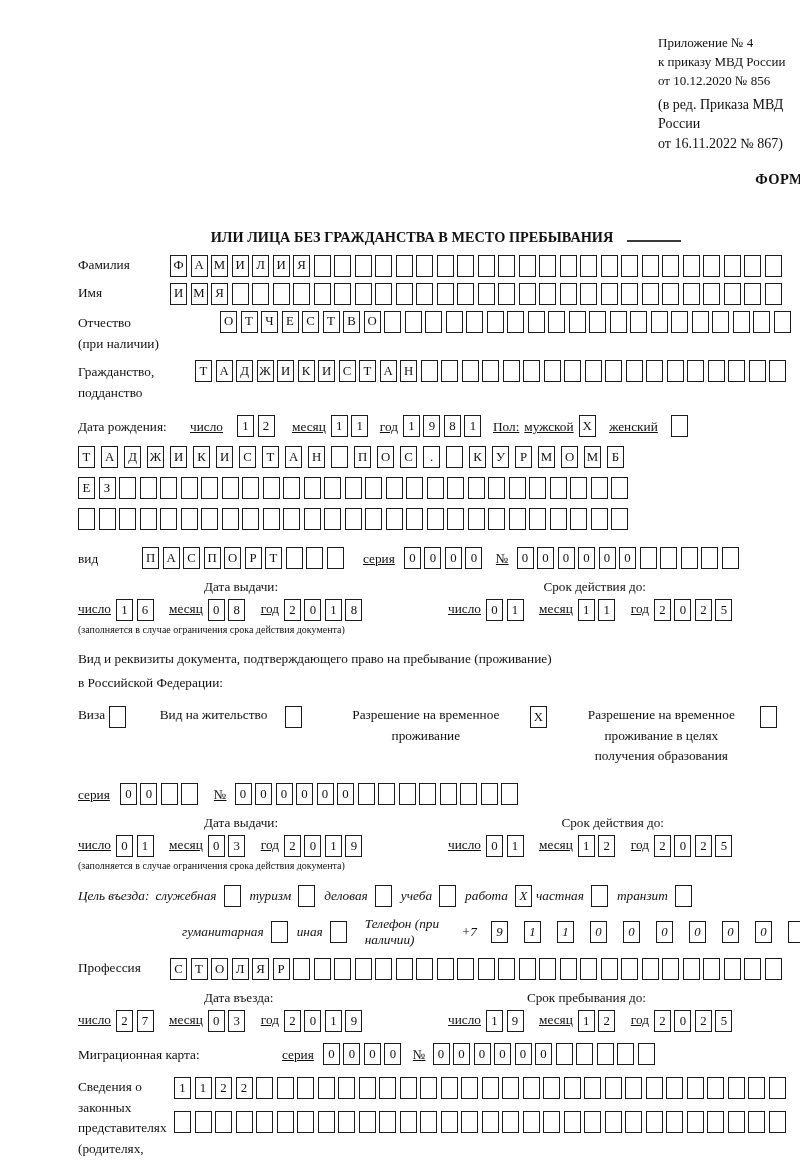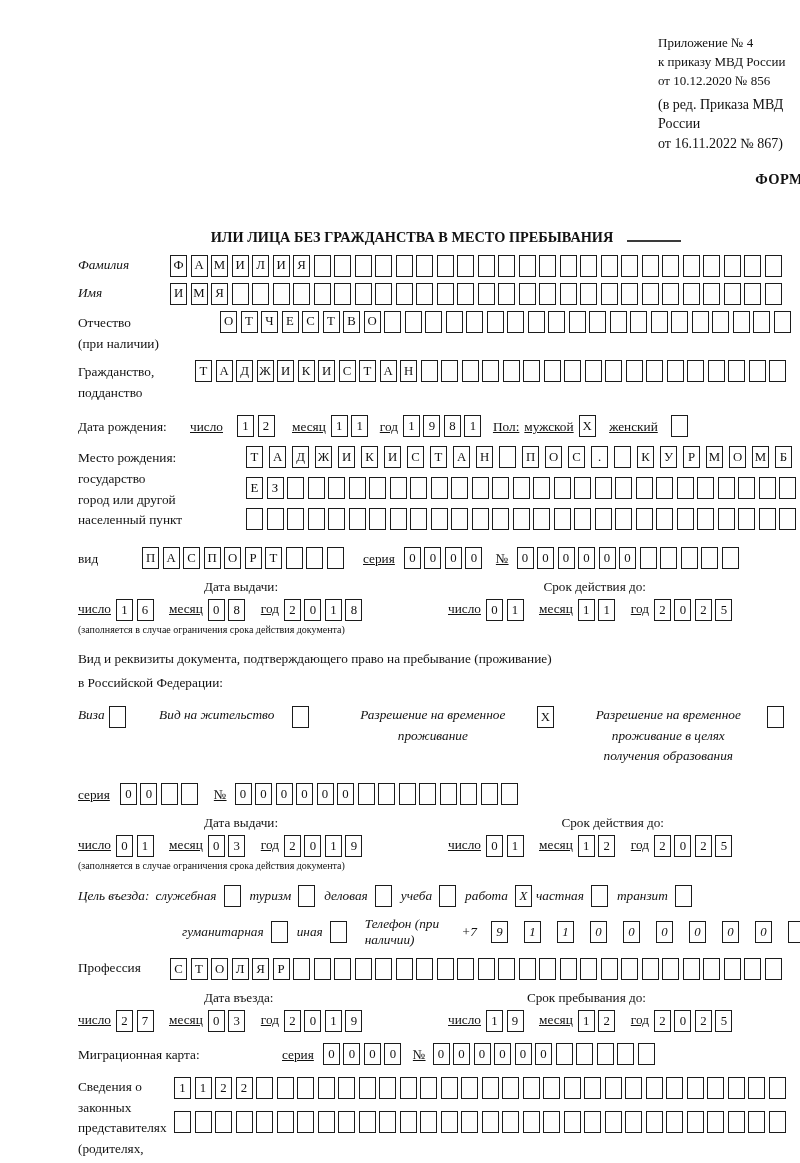--- a/index.html
+++ b/index.html
@@ -16,21 +16,21 @@
   .sec{font-weight:bold;font-size:13.2px;margin-top:24px;margin-bottom:12px;}
 
   .frow{display:flex;align-items:flex-start;margin-top:6px;font-size:13.3px;}
   .lbl{flex:0 0 auto;padding-top:2px;}
   .ml{white-space:pre-line;line-height:1.55;}
   .boxes{display:inline-flex;flex-wrap:nowrap;}
   .bx{flex:0 0 auto;width:15px;height:20px;border:1.5px solid #1c1c1c;margin-right:3.5px;
       display:inline-flex;align-items:center;justify-content:center;font-size:12.8px;background:#fff;}
   .spread .bx{margin-right:6px;}
 
-  .w-sur{width:92px;font-style:italic;} .w-pat{width:142px;} .w-cit{width:117px;} .w-bp{width:168px;}
+  .w-sur{width:92px;} .w-pat{width:142px;} .w-cit{width:117px;} .w-bp{width:168px;}
   .w-vid{width:64px;} .w-prof{width:92px;} .w-mig{width:162px;} .w-rep{width:96px;}
 
   .stack{display:flex;flex-direction:column;}
   .stack .boxes{margin-bottom:9px;}
 
   .center-b{text-align:center;font-weight:bold;font-size:13.2px;margin-top:10px;}
 
   .dlbl{margin-right:5px;padding-top:2px;text-decoration:underline;}
   .dg{display:inline-flex;align-items:flex-start;}
   .dg .boxes{margin-right:12px;}
@@ -38,21 +38,21 @@
   .dhdr{display:flex;font-size:13.2px;margin-top:10px;}
   .dhdr .h-left{margin-left:126px;}
   .dhdr .h-right{margin-left:auto;margin-right:168px;}
   .dhdr2 .h-right{margin-right:150px;}
   .note{font-size:10px;margin-top:3px;padding-right:2px;}
 
   .intro{font-size:13.3px;margin-top:12px;line-height:1.8;}
 
   .opts{display:flex;align-items:flex-start;margin-top:10px;font-size:13.3px;}
   .opt{display:flex;align-items:flex-start;}
-  .opt .olbl{text-align:center;line-height:1.55;white-space:pre-line;font-style:italic;}
+  .opt .olbl{text-align:center;line-height:1.55;white-space:pre-line;}
   .opt .bx{margin-left:10px;margin-top:1px;}
   .opt2{margin-left:30px;} .opt3{margin-left:26px;} .opt4{margin-left:22px;}
   .opt3 .olbl{width:188px;} .opt4 .olbl{width:178px;}
 
   .purline{display:flex;align-items:center;font-size:13.3px;margin-top:14px;font-style:italic;}
   .purline .bx{margin-left:7px;margin-right:9px;}
   .purline2{margin-left:104px;margin-top:9px;}
   .phz{display:inline-flex;align-items:center;}
   .phz .pfx{margin:0 7px 0 14px;}
 </style>
@@ -238,24 +238,20 @@
         <span class="bx">1</span>
       </span>
     <span class="dlbl">Пол:</span>
     <span class="dlbl">мужской</span>
     <span class="bx">X</span>
     <span class="dlbl" style="margin-left:10px;">женский</span>
     <span class="bx" style="margin-left:8px;"></span>
   </div>
 
   <div class="frow" style="margin-top:9px;">
-    <span class="lbl ml w-bp">Место рождения:
-государство
-город или другой
-населенный пункт</span>
     <span class="stack">
       <span class="boxes spread">
           <span class="bx">Т</span>
           <span class="bx">А</span>
           <span class="bx">Д</span>
           <span class="bx">Ж</span>
           <span class="bx">И</span>
           <span class="bx">К</span>
           <span class="bx">И</span>
           <span class="bx">С</span>

